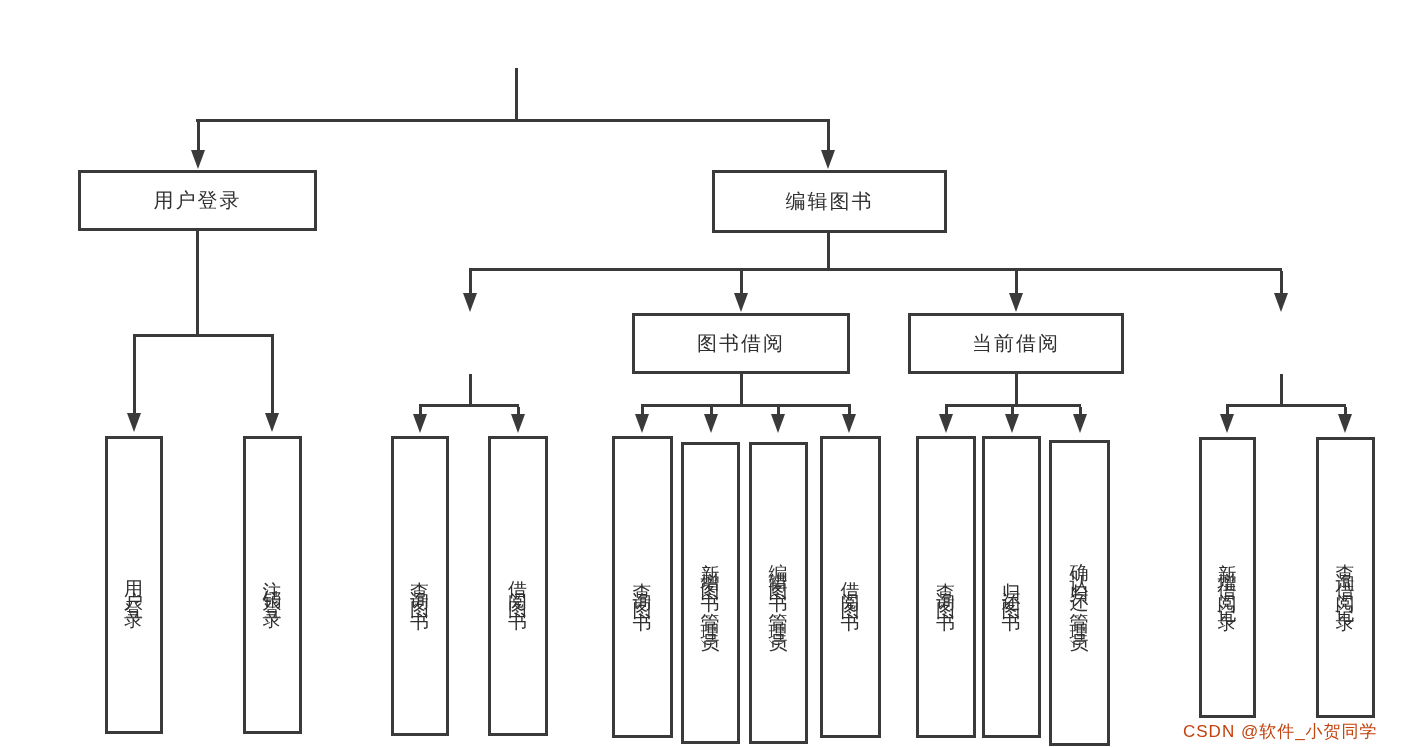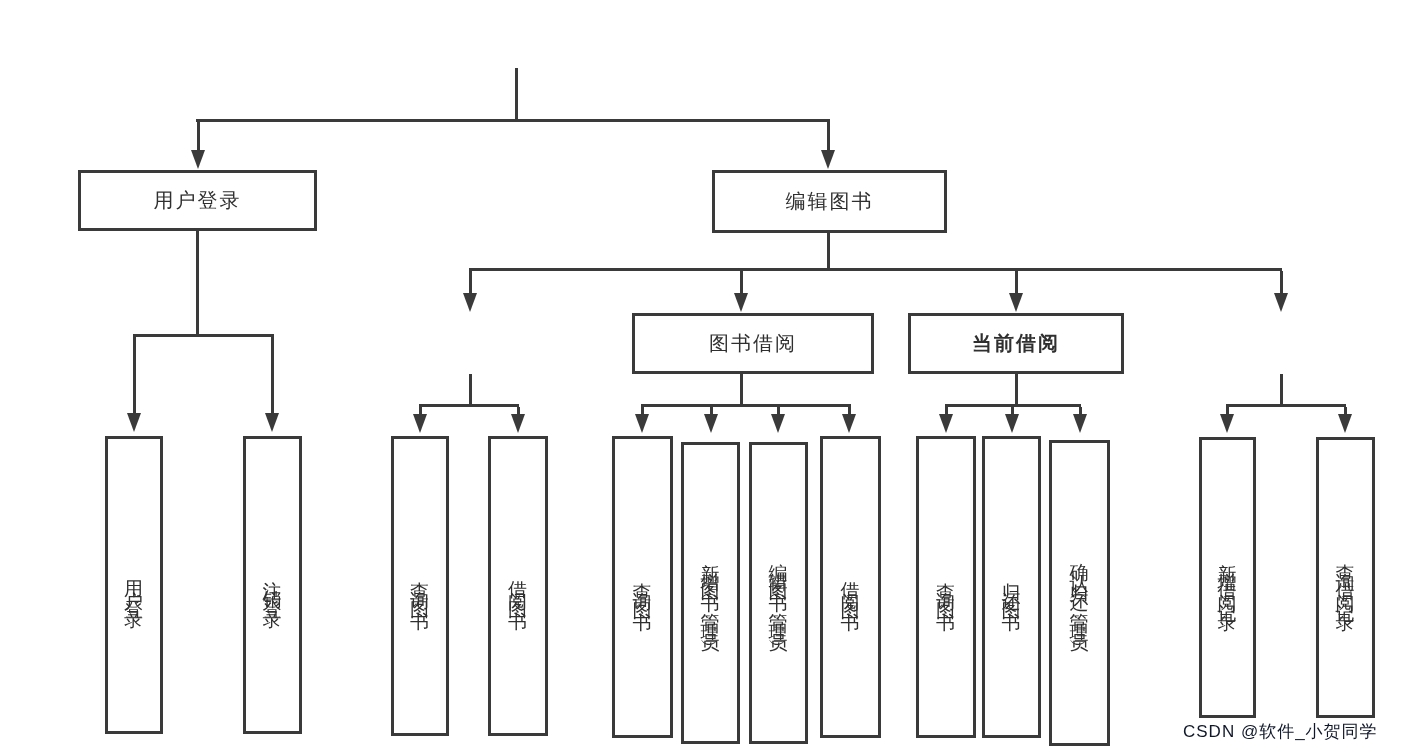--- a/index.html
+++ b/index.html
@@ -22,21 +22,21 @@
   }
   .hl{position:absolute;height:3px;background:#3a3a3a;}
   .vl{position:absolute;width:3px;background:#3a3a3a;}
   .tri{
     position:absolute;width:0;height:0;
     border-left:7px solid transparent;border-right:7px solid transparent;
     border-top:19px solid #3a3a3a;
   }
   #watermark{
     position:absolute;left:1183px;top:720px;font-size:17px;letter-spacing:1px;
-    color:#0f172a;z-index:5;white-space:nowrap;
+    color:#c2410c;z-index:5;white-space:nowrap;
   }
 </style>
 </head>
 <body>
 
 <div id="canvas">
 
 
   <div class="vl" style="left:515px;top:68px;height:54px;"></div>
   <div class="hl" style="left:196px;top:119px;width:634px;"></div>
@@ -59,22 +59,22 @@
   <div class="hl" style="left:469px;top:268px;width:813px;"></div>
   <div class="vl" style="left:469px;top:271px;height:23px;"></div>
   <div class="tri" style="left:463px;top:293px;"></div>
   <div class="vl" style="left:740px;top:271px;height:23px;"></div>
   <div class="tri" style="left:734px;top:293px;"></div>
   <div class="vl" style="left:1015px;top:271px;height:23px;"></div>
   <div class="tri" style="left:1009px;top:293px;"></div>
   <div class="vl" style="left:1280px;top:271px;height:23px;"></div>
   <div class="tri" style="left:1274px;top:293px;"></div>
 
-  <div class="box" style="left:632px;top:313px;width:242px;height:61px;">图书借阅</div>
-  <div class="box" style="left:908px;top:313px;width:216px;height:61px;font-weight:bold;">当前借阅</div>
+  <div class="box" style="left:632px;top:313px;width:218px;height:61px;">图书借阅</div>
+  <div class="box" style="left:908px;top:313px;width:216px;height:61px;">当前借阅</div>
 
   <div class="vl" style="left:469px;top:374px;height:33px;"></div>
   <div class="vl" style="left:740px;top:374px;height:33px;"></div>
   <div class="vl" style="left:1015px;top:374px;height:33px;"></div>
   <div class="vl" style="left:1280px;top:374px;height:33px;"></div>
 
   <div class="hl" style="left:419px;top:404px;width:100px;"></div>
   <div class="hl" style="left:641px;top:404px;width:210px;"></div>
   <div class="hl" style="left:945px;top:404px;width:136px;"></div>
   <div class="hl" style="left:1226px;top:404px;width:120px;"></div>

